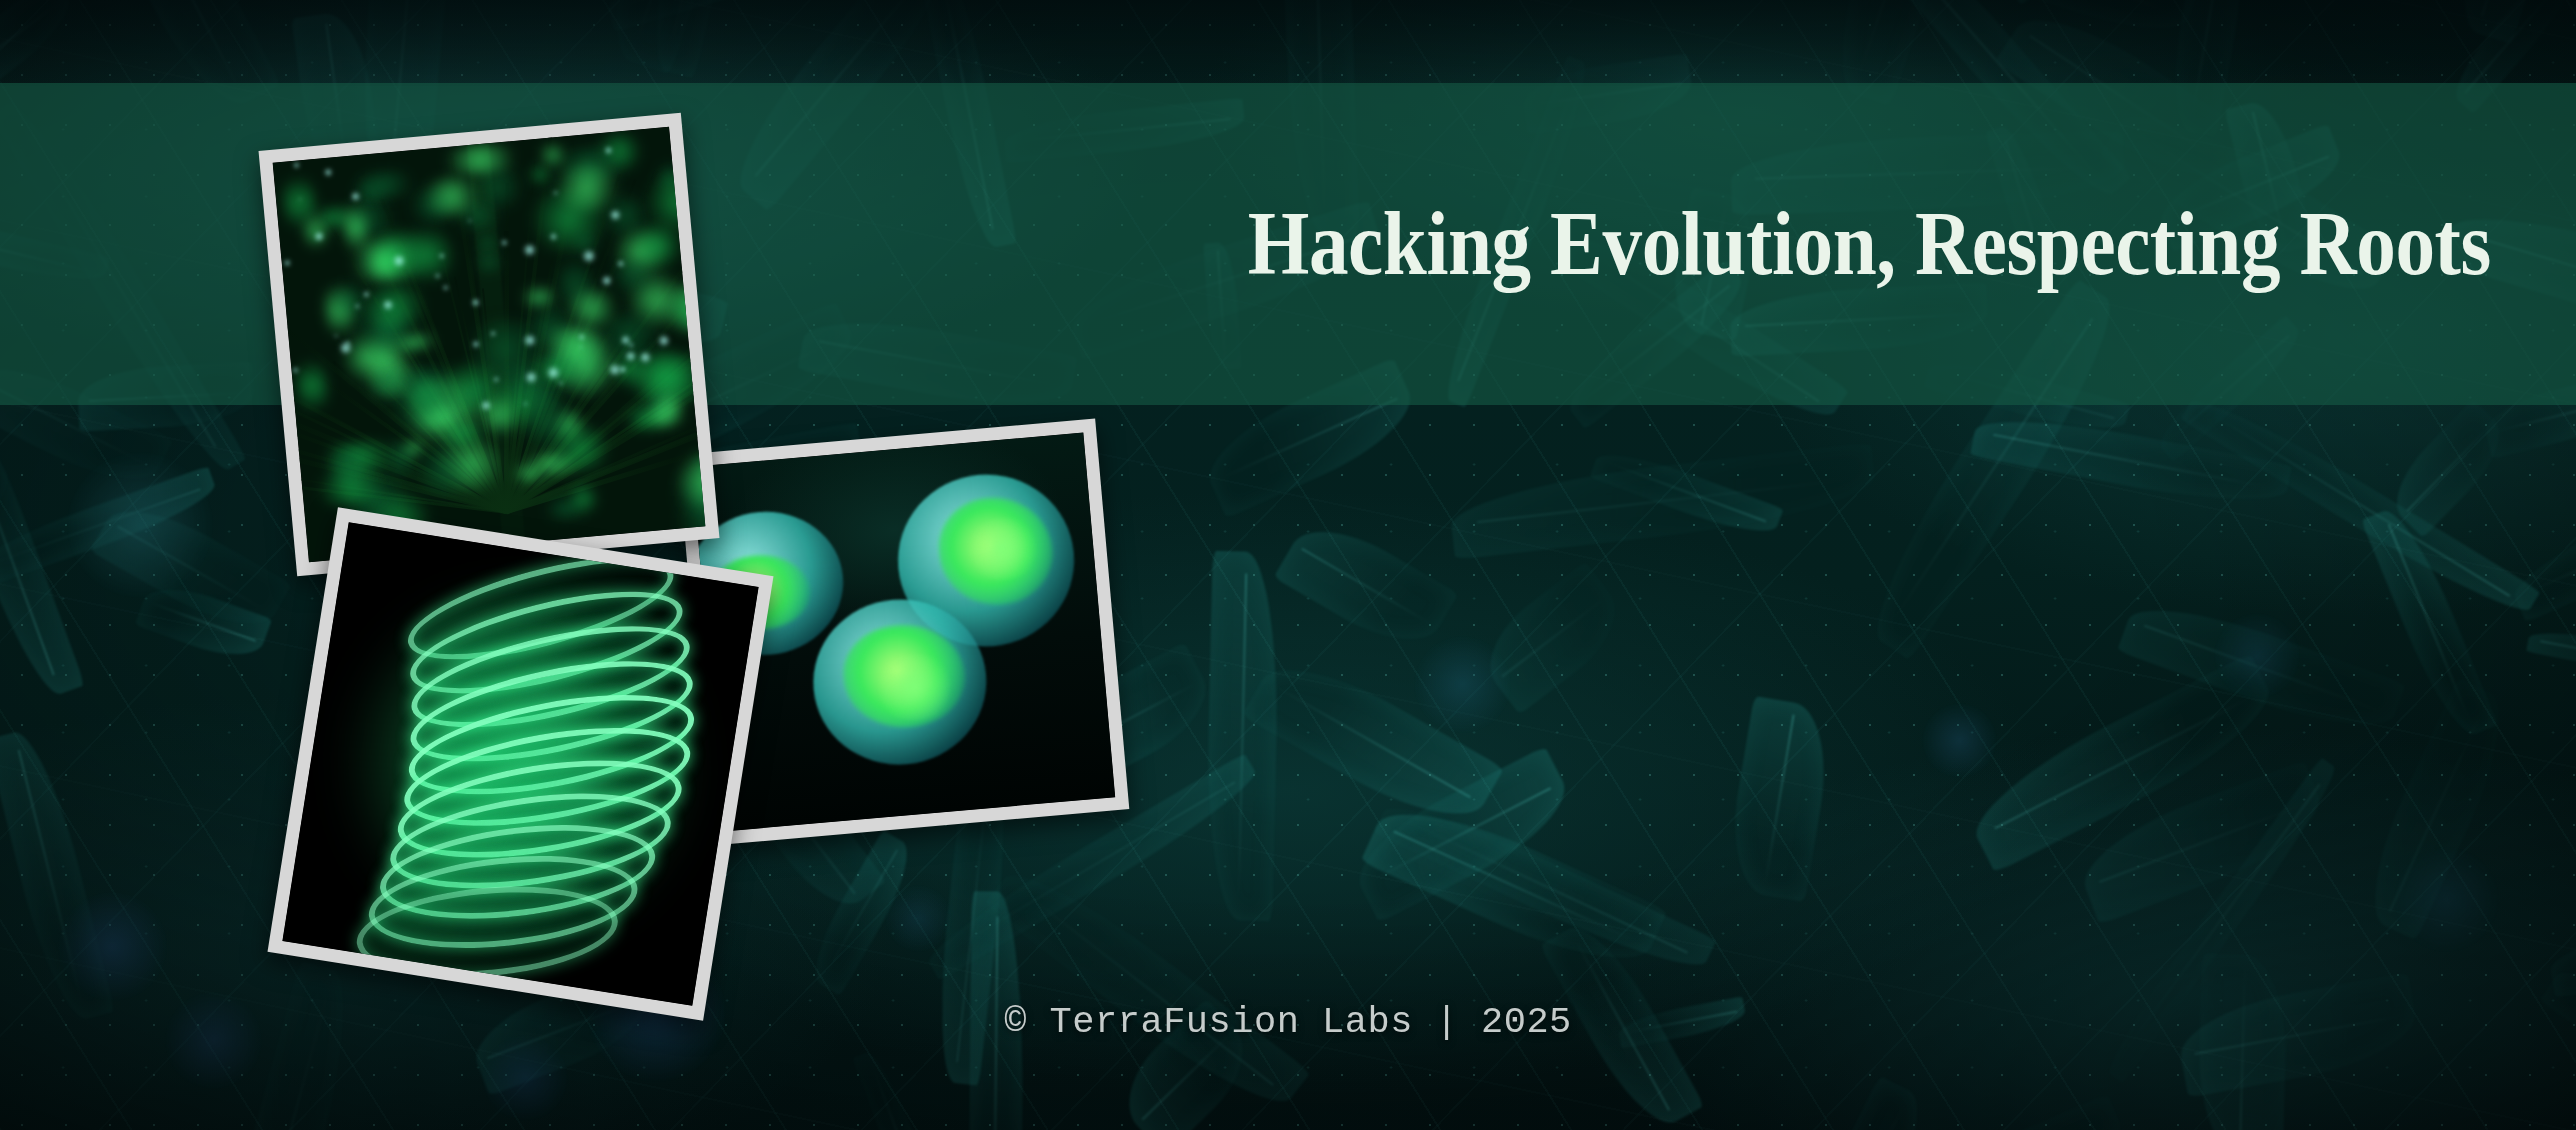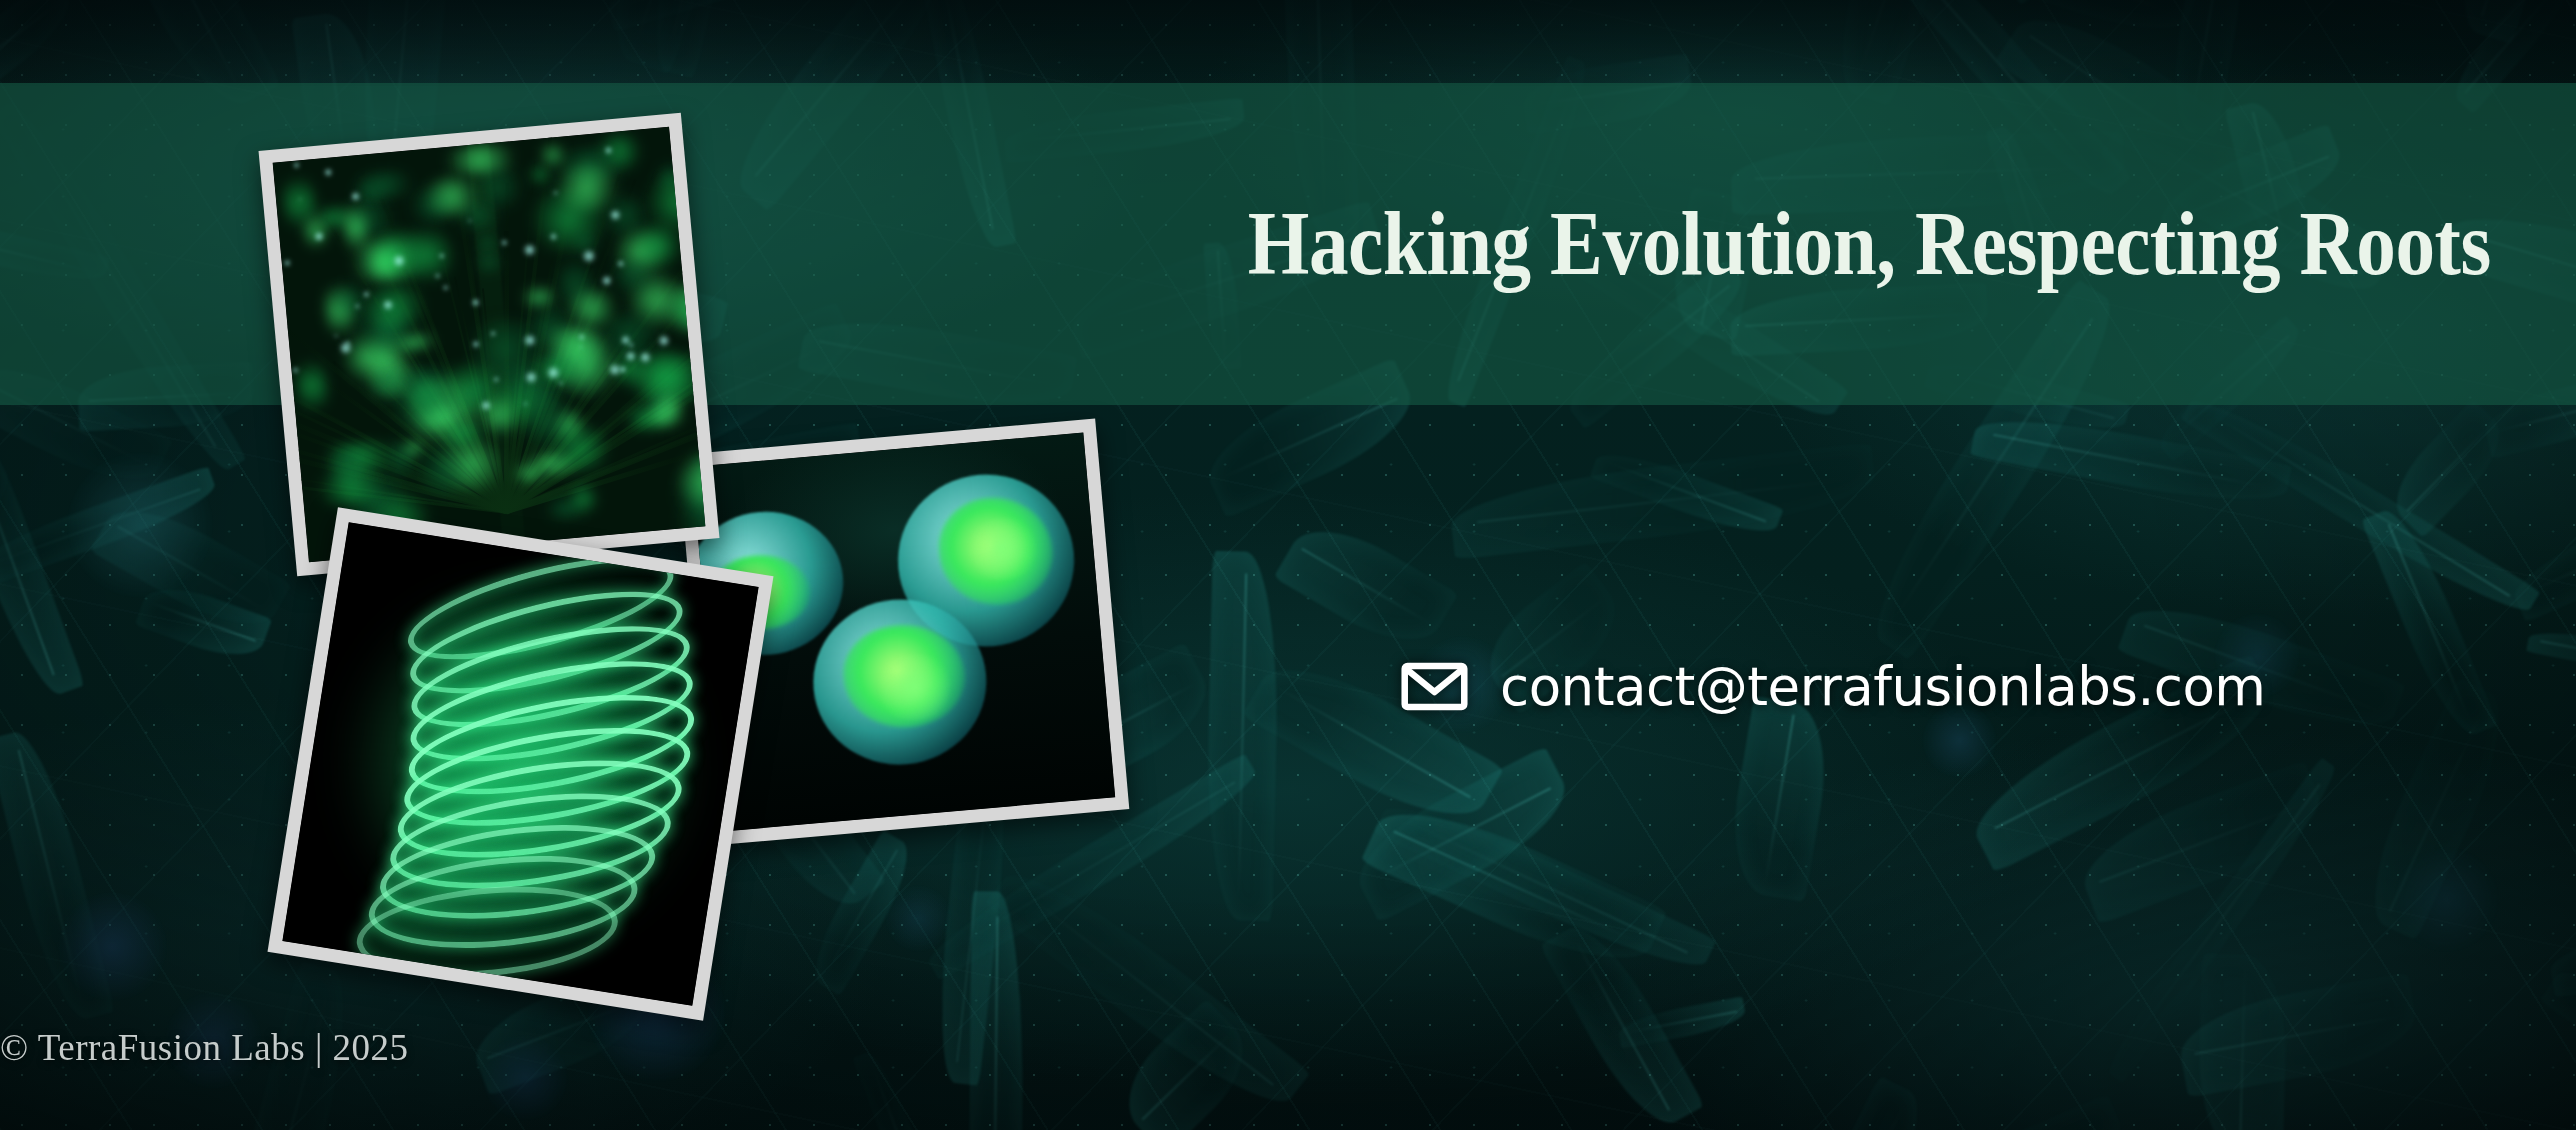--- a/index.html
+++ b/index.html
@@ -141,25 +141,25 @@
   .email{
     font-family:"DejaVu Sans",sans-serif;
     font-size:53px;font-weight:400;color:#ffffff;
     letter-spacing:-0.5px;white-space:nowrap;
     text-shadow:0 1.9px 9.4px rgba(0,0,0,.75);
   }
 
   
   .footer{
     position:absolute;left:0;right:0;top:1001px;
-    font-family:Liberation Serif, serif;
+    text-align:center;
+    font-family:Liberation Mono, monospace;
     font-size:37px;font-weight:400;color:#c6cccb;
     letter-spacing:0.5px;
     text-shadow:0 1.9px 7.5px rgba(0,0,0,.7);
-    margin-top:25px;
   }
 </style>
 </head>
 <body>
 
 <div class="banner">
 
   <div class="bg-base"></div>
   <div class="leaves" id="leafLayer">
       <i style="left:74.95%;top:44.74%;width:397px;height:41px;transform:rotate(211.4deg);opacity:0.65"></i>
@@ -521,24 +521,17 @@
             <div class="ring" style="left:21.2%;top:57.2%;width:65.2%;height:17.8%;transform:rotate(-17.0deg);opacity:0.89;"></div>
             <div class="ring" style="left:20.1%;top:64.8%;width:63.8%;height:17.9%;transform:rotate(-16.0deg);opacity:0.80;"></div>
             <div class="ring" style="left:18.6%;top:72.4%;width:62.1%;height:18.0%;transform:rotate(-15.0deg);opacity:0.69;"></div>
             <div class="ring" style="left:16.8%;top:80.0%;width:60.2%;height:18.0%;transform:rotate(-14.0deg);opacity:0.57;"></div>
           </div>
       </div>
     </div>
 
   </div>
 
-  <div class="contact">
-    <svg class="mail-icon" viewBox="0 0 72 52">
-      <rect x="4" y="4" width="64" height="44" rx="3" fill="none" stroke="#ffffff" stroke-width="7"></rect>
-      <path d="M8 9 L36 32 L64 9" fill="none" stroke="#ffffff" stroke-width="7" stroke-linejoin="round" stroke-linecap="round"></path>
-    </svg>
-    <div class="email">contact@terrafusionlabs.com</div>
-  </div>
 
   <div class="footer">© TerraFusion Labs | 2025</div>
 
 </div>
 
 
 </body></html>

